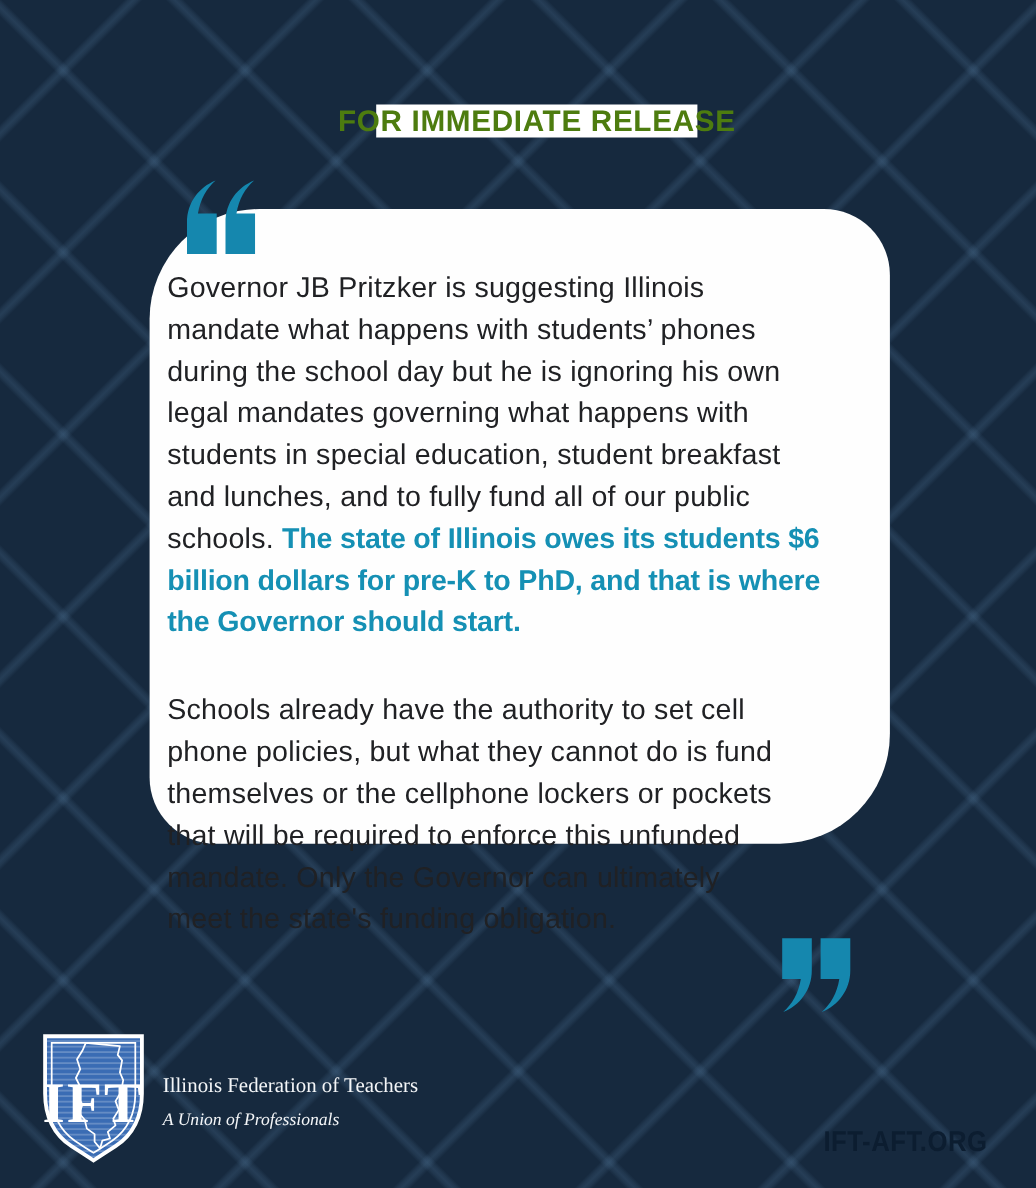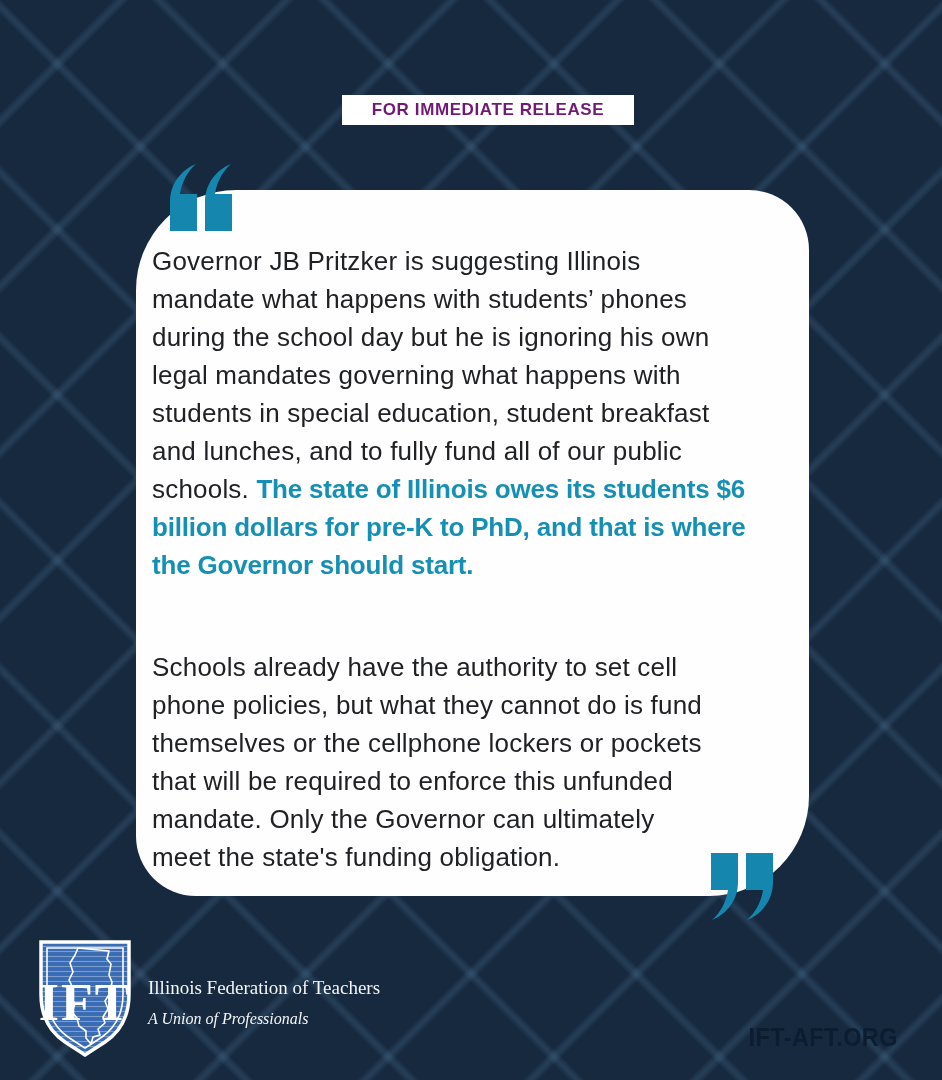--- a/index.html
+++ b/index.html
@@ -17,33 +17,33 @@
         rgba(120,170,215,0.10) 54px, rgba(120,170,215,0.16) 57px,
         rgba(120,170,215,0.10) 60px, rgba(120,170,215,0) 63px,
         rgba(120,170,215,0) 117px);
     font-family:"Liberation Sans", sans-serif;
   }
   .banner{
     position:absolute;left:342px;top:95px;width:292px;height:30px;
     background:#ffffff;display:flex;align-items:center;justify-content:center;
   }
   .banner-text{
-    color:#701a75;font-size:17px;font-weight:bold;letter-spacing:0.6px;
+    color:#4d7c0f;font-size:27px;font-weight:bold;letter-spacing:0.6px;
     white-space:pre;
   }
   .quote-card{
-    position:absolute;left:136px;top:190px;width:673px;height:706px;
+    position:absolute;left:136px;top:190px;width:673px;height:577px;
     background:#fefefe;border-radius:100px 60px 100px 60px;z-index:2;
   }
   .quote-body{
     position:absolute;left:16px;top:52px;right:8px;
     color:#202124;font-size:26px;line-height:38px;letter-spacing:0.2px;
   }
   .quote-body p{margin:0;white-space:pre;}
-  .quote-body p + p{margin-top:64px;}
+  .quote-body p + p{margin-top:42px;}
   .hl{color:#1590b4;font-weight:bold;letter-spacing:-0.2px;}
   .qmark{position:absolute;width:65px;height:69px;z-index:5;}
   .qmark svg{display:block;width:100%;height:100%;}
   .qmark-open{left:167px;top:163px;}
   .qmark-close{left:711px;top:852px;transform:rotate(180deg);}
   .footer-logo{position:absolute;left:33px;top:934px;width:104px;height:126px;}
   .footer-org{position:absolute;left:148px;top:973px;color:#f4f6f8;}
   .org-name{
     font-family:"Liberation Serif", serif;font-size:19px;line-height:30px;
     white-space:pre;

